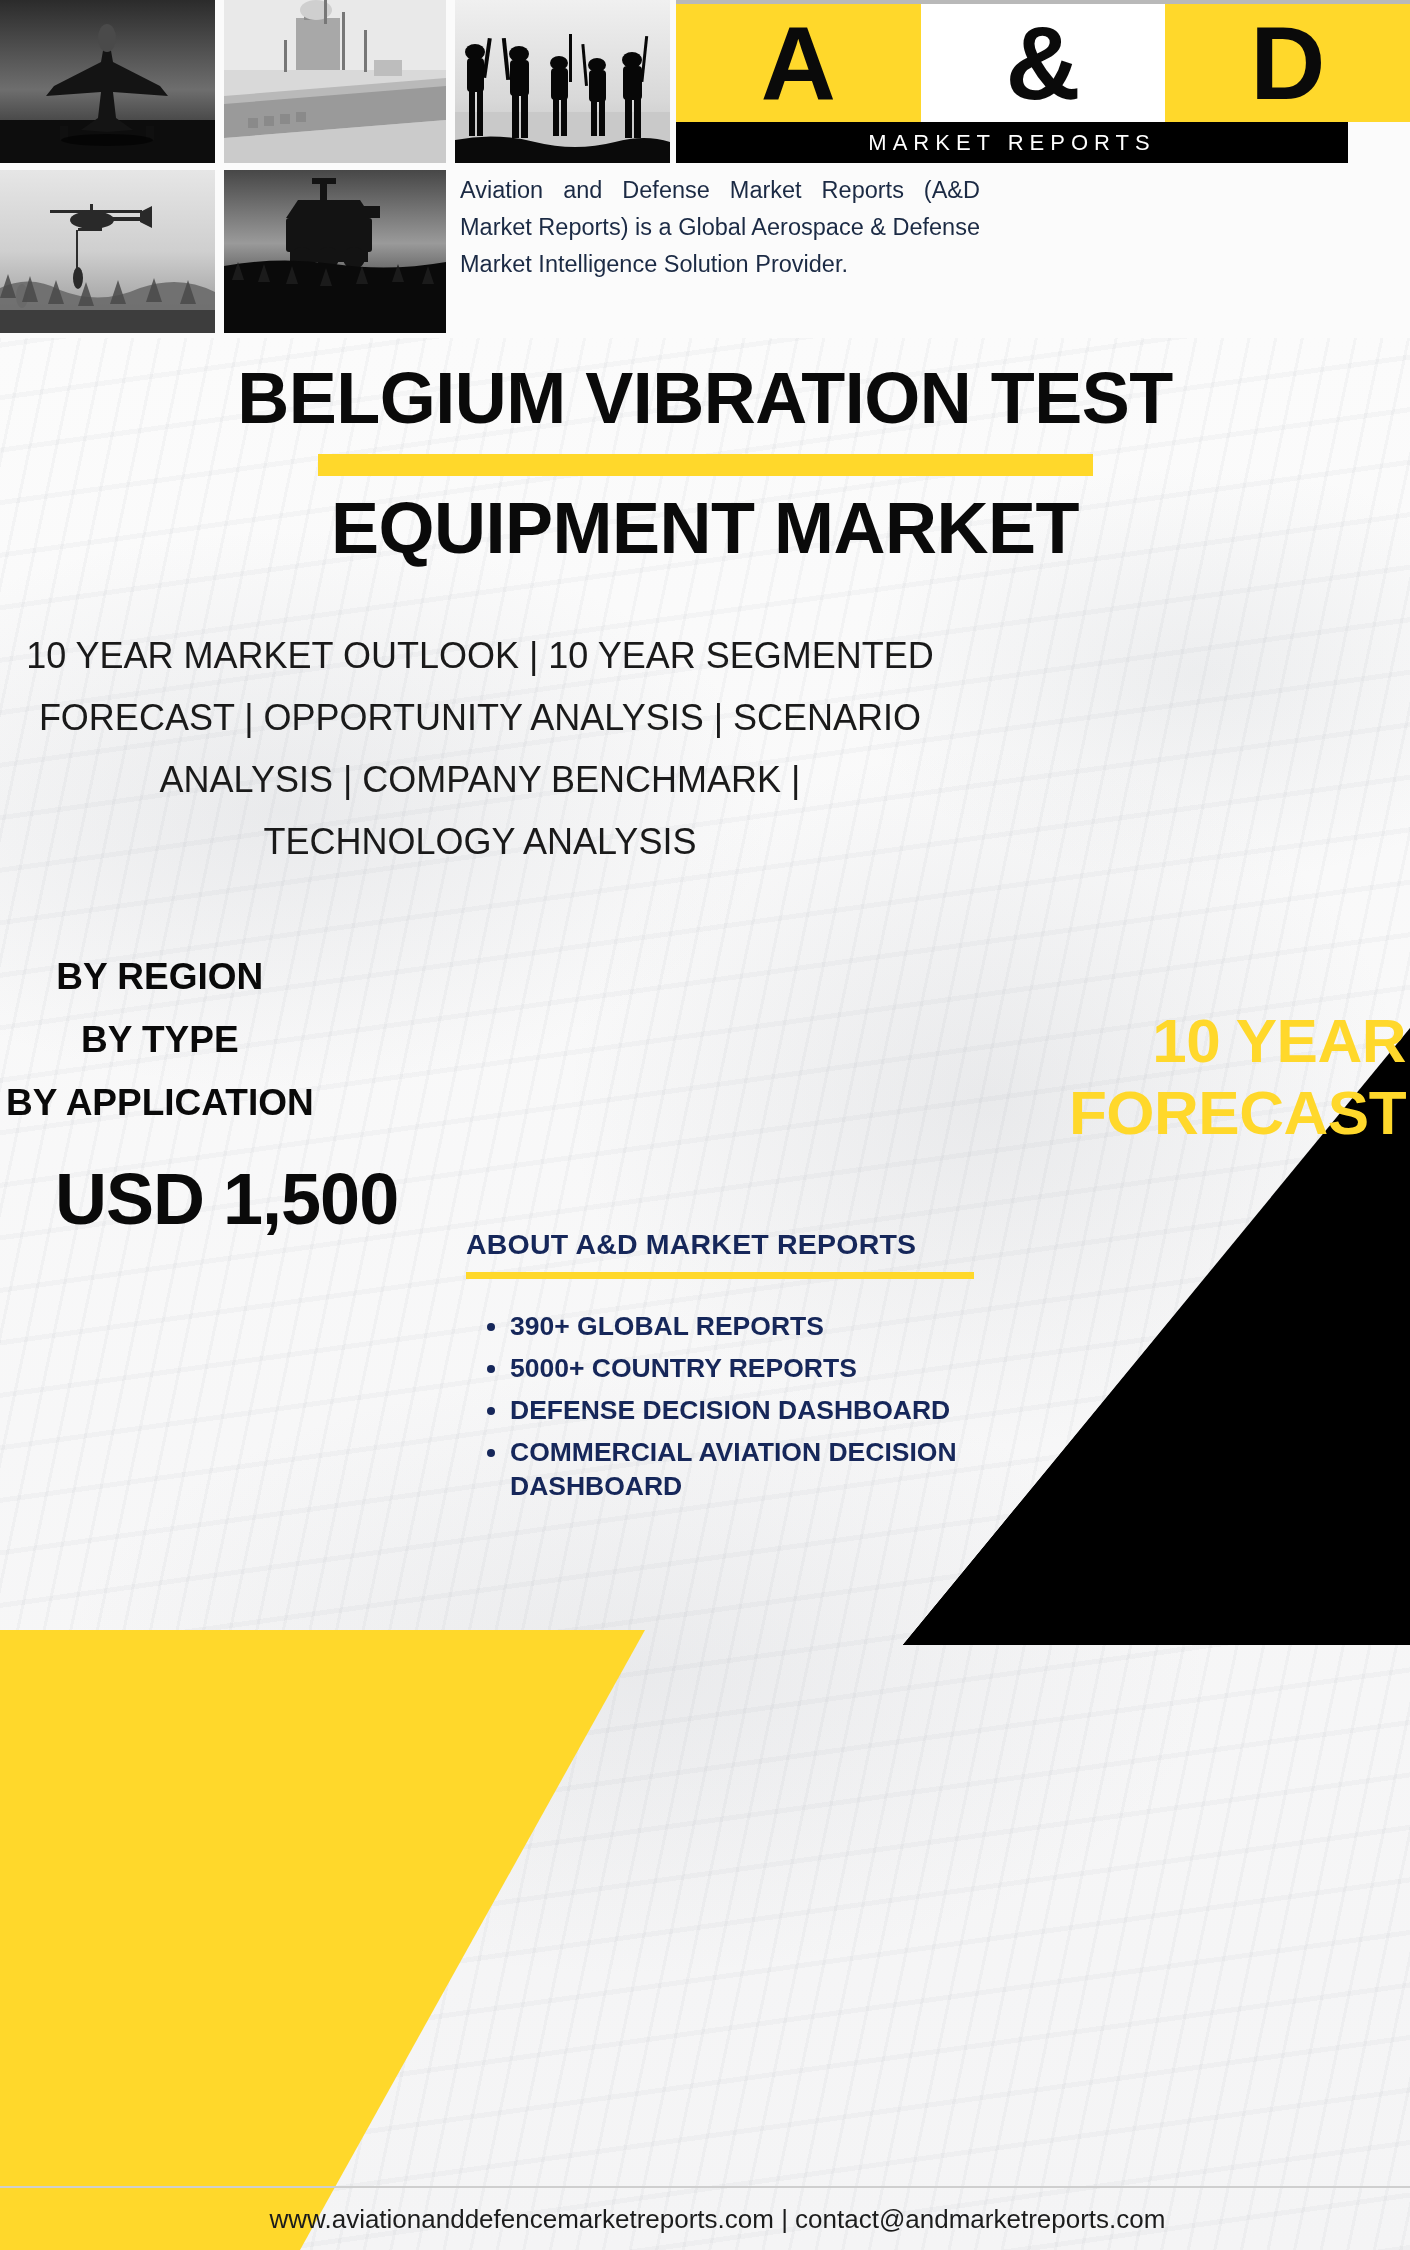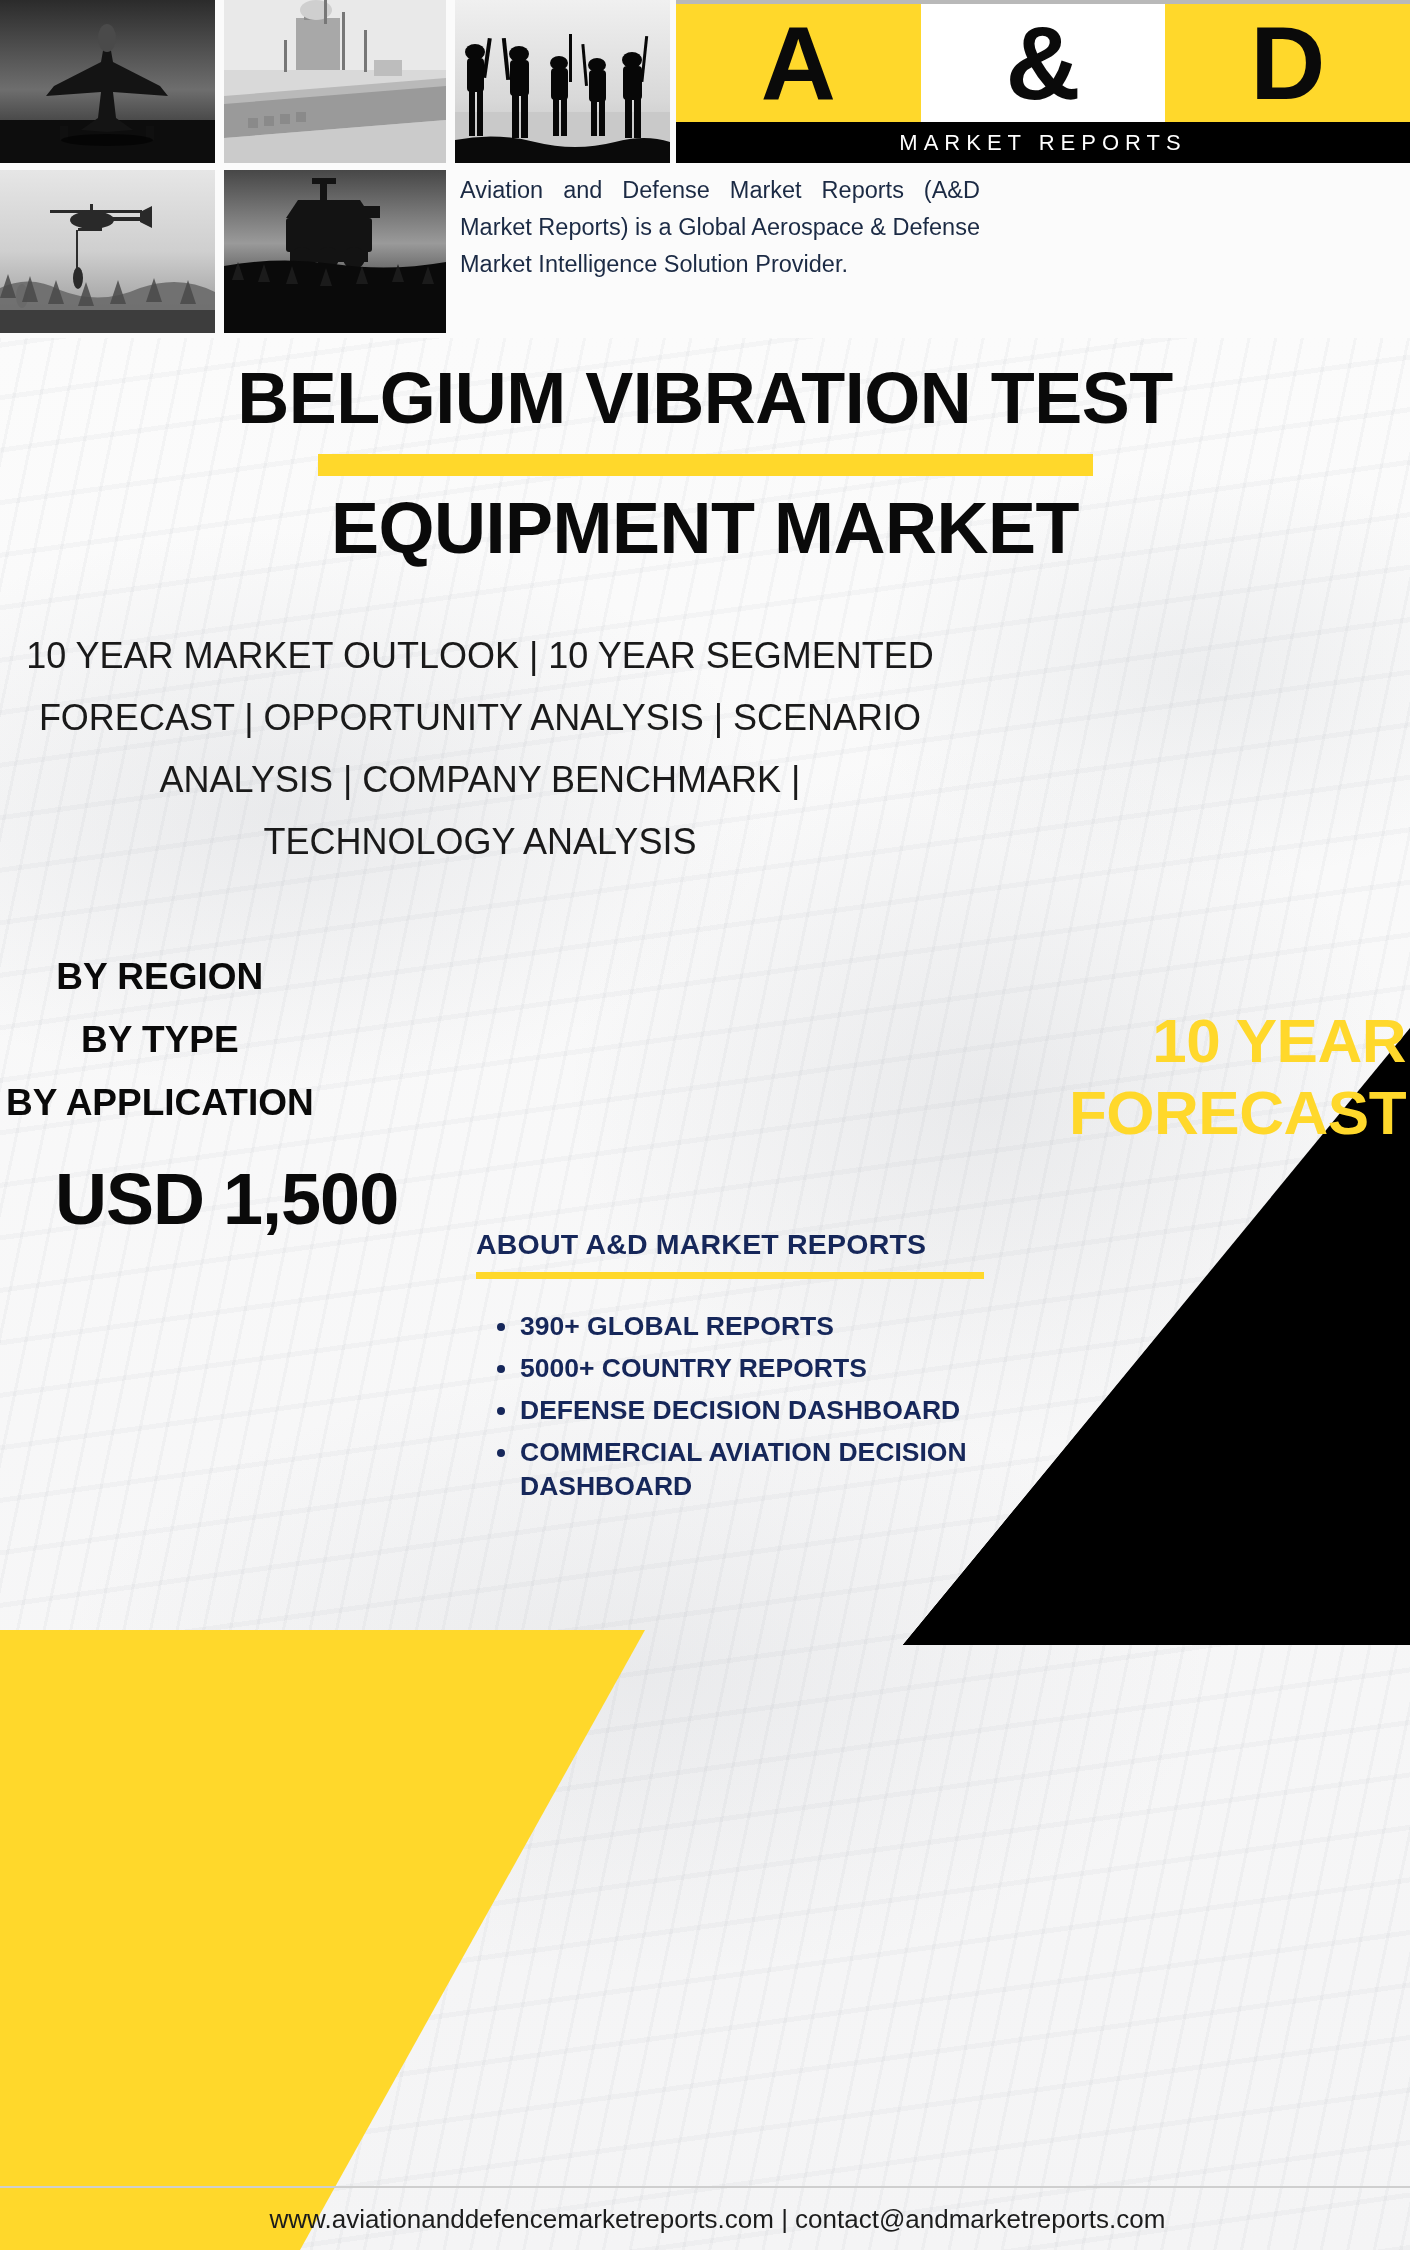--- a/index.html
+++ b/index.html
@@ -41,21 +41,21 @@
   .p-heli { left:0px;   top:170px; width:215px; height:163px; }
   .p-tank { left:224px; top:170px; width:222px; height:163px; }
 
   
   .logo { position:absolute; left:676px; top:0px; width:734px; height:163px; z-index:4; }
   .logo-top { position:absolute; left:0; top:4px; width:734px; height:118px; display:flex; }
   .logo-cell { flex:1; display:flex; align-items:center; justify-content:center; }
   .logo-cell.y { background:#ffd82b; }
   .logo-cell.w { background:#ffffff; }
   .logo-glyph { font-size:104px; font-weight:700; color:#0a0a0a; line-height:1; font-family:"Liberation Sans", sans-serif; }
-  .logo-bar { position:absolute; left:0; top:122px; width:734px; height:41px; background:#000; display:flex; align-items:center; justify-content:center; }
+  .logo-bar { position:absolute; left:0; top:122px; width:672px; height:41px; background:#000; display:flex; align-items:center; justify-content:center; }
   .logo-bar span{ color:#fff; font-size:22px; font-weight:400; letter-spacing:6px; font-family:"Liberation Sans", sans-serif; }
   .logo-topline{ position:absolute; left:0; top:0; width:734px; height:5px; background:#b9b9b9; }
 
   
   .intro {
     position:absolute; left:460px; top:172px; width:520px;
     font-size:23.5px; line-height:37px; color:#1b2a44;
     text-align:justify; text-align-last:left;
     font-family:"Liberation Sans", sans-serif; z-index:4;
   }
@@ -98,21 +98,21 @@
   }
 
   
   .price{
     position:absolute; left:55px; top:1158px; z-index:6;
     font-size:72px; font-weight:700; color:#0a0a0a; letter-spacing:-1px;
     font-family:"Liberation Sans", sans-serif;
   }
 
   
-  .about{ position:absolute; left:466px; top:1228px; width:520px; z-index:6;margin-left:10px; }
+  .about{ position:absolute; left:466px; top:1228px; width:520px; z-index:6; }
   .about-title{
     font-size:28.5px; font-weight:700; color:#16275a; letter-spacing:0.2px;
     font-family:"Liberation Sans", sans-serif; white-space:nowrap;
   }
   .about-rule{ width:508px; height:7px; background:#ffd82b; margin-top:11px; }
   .about-list{ margin-top:30px; padding-left:44px; }
   .about-list li{
     font-size:26.5px; font-weight:700; color:#16275a; line-height:34px;
     margin-bottom:8px; font-family:Liberation Sans, sans-serif;
   }

